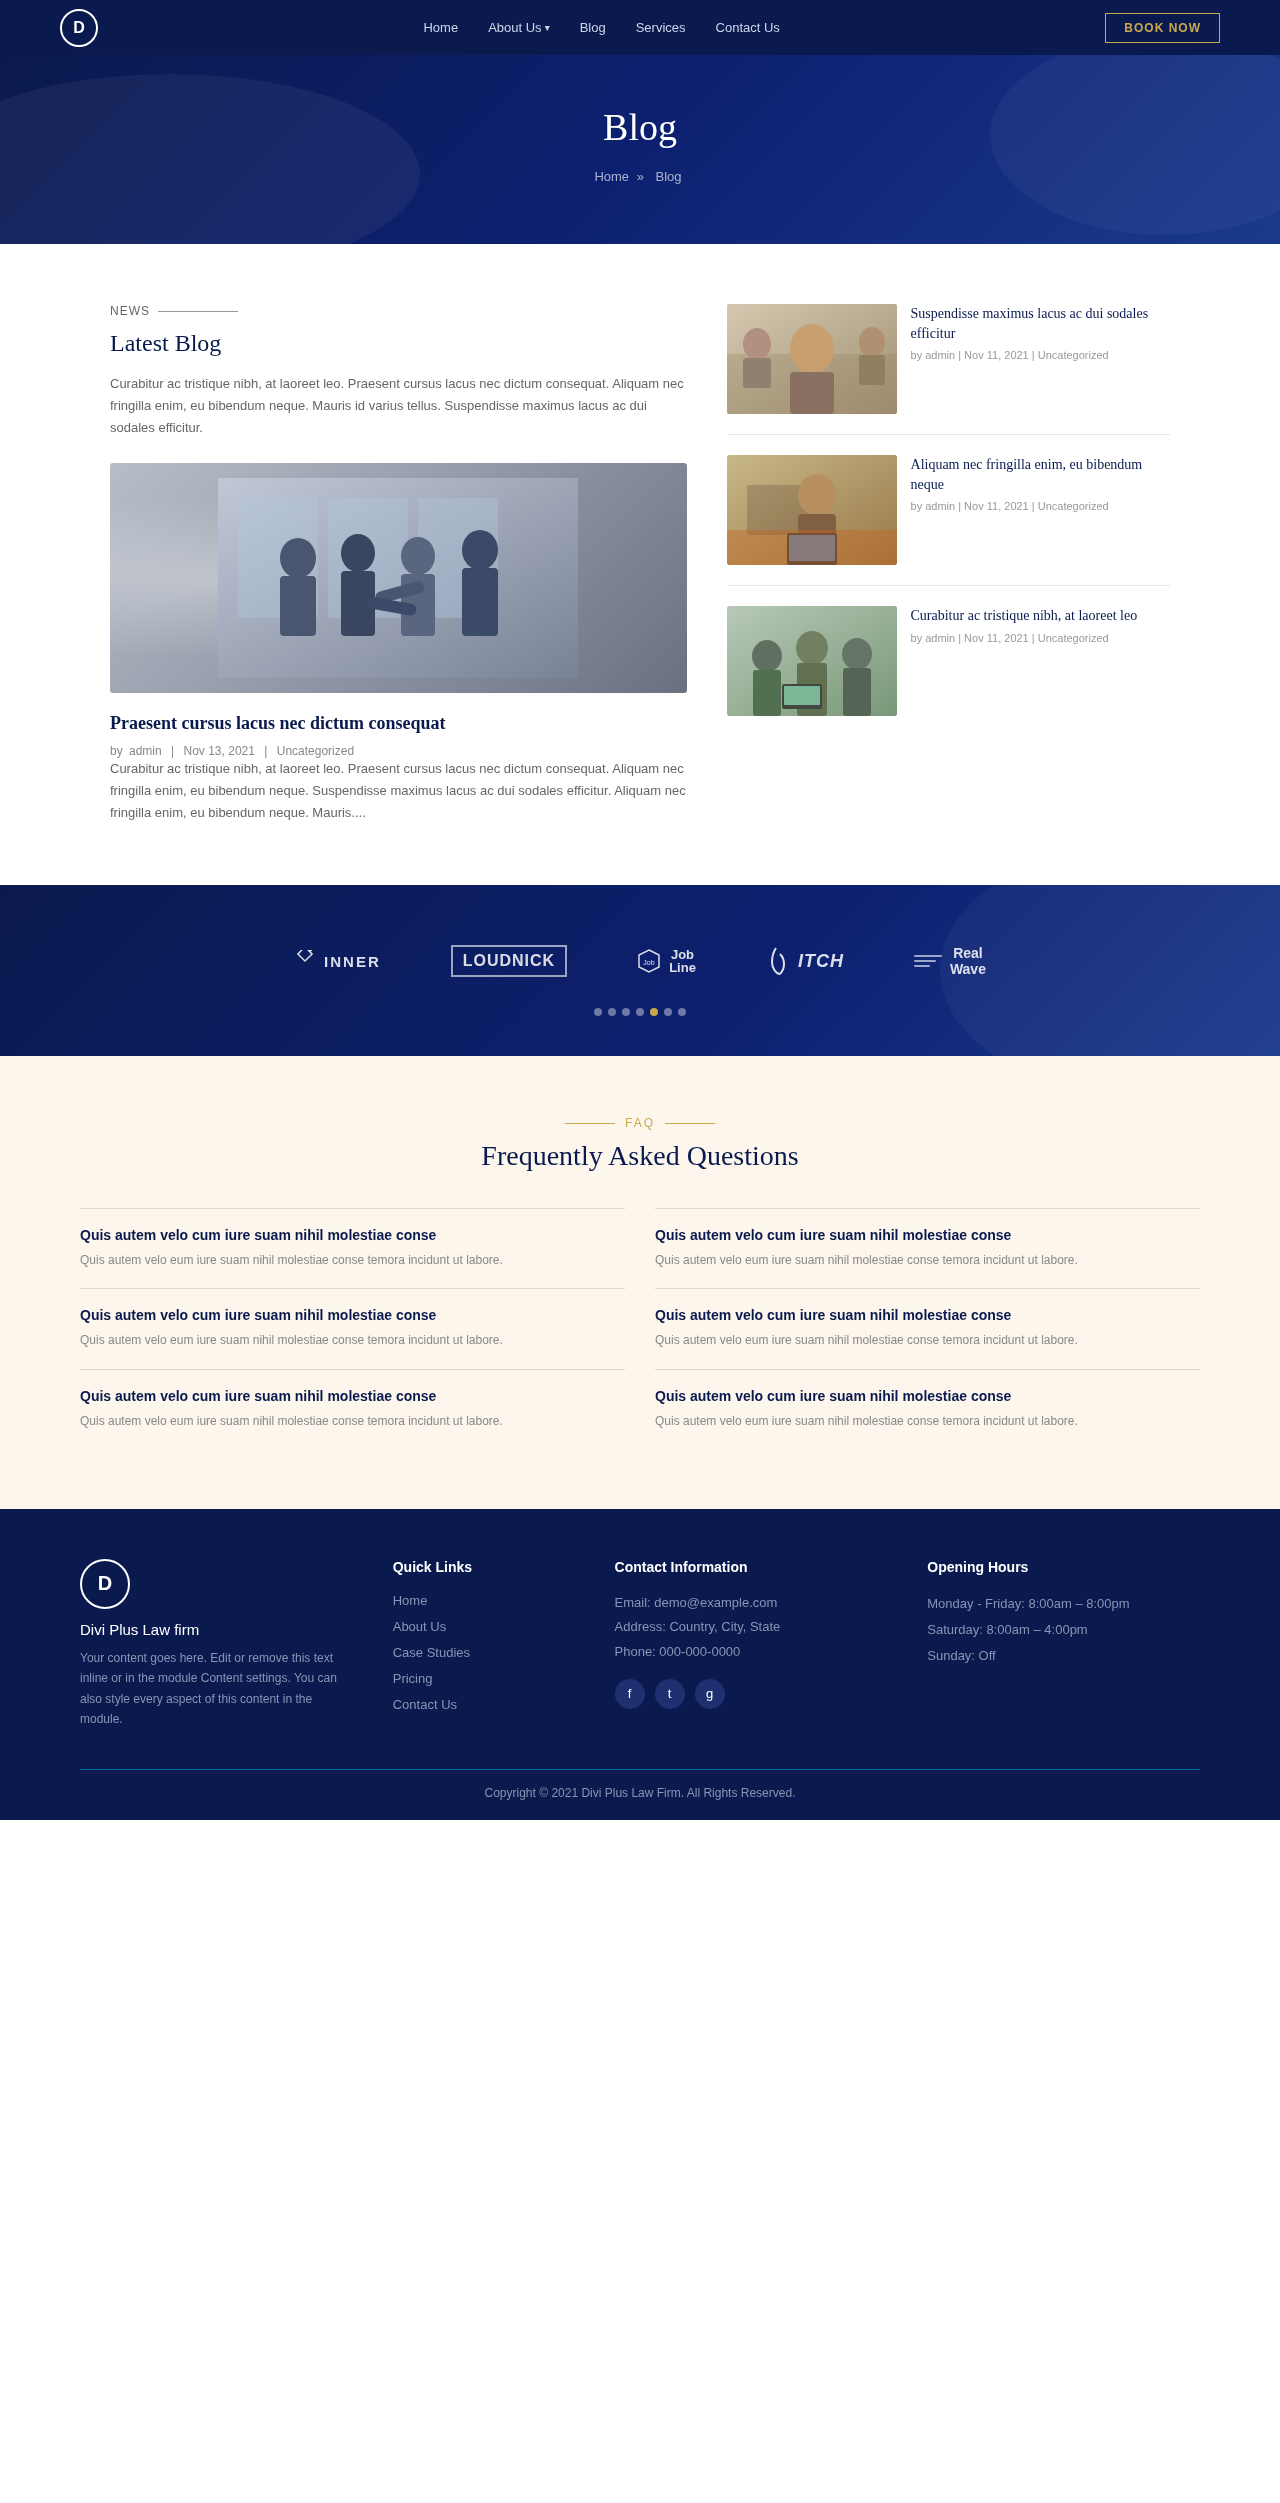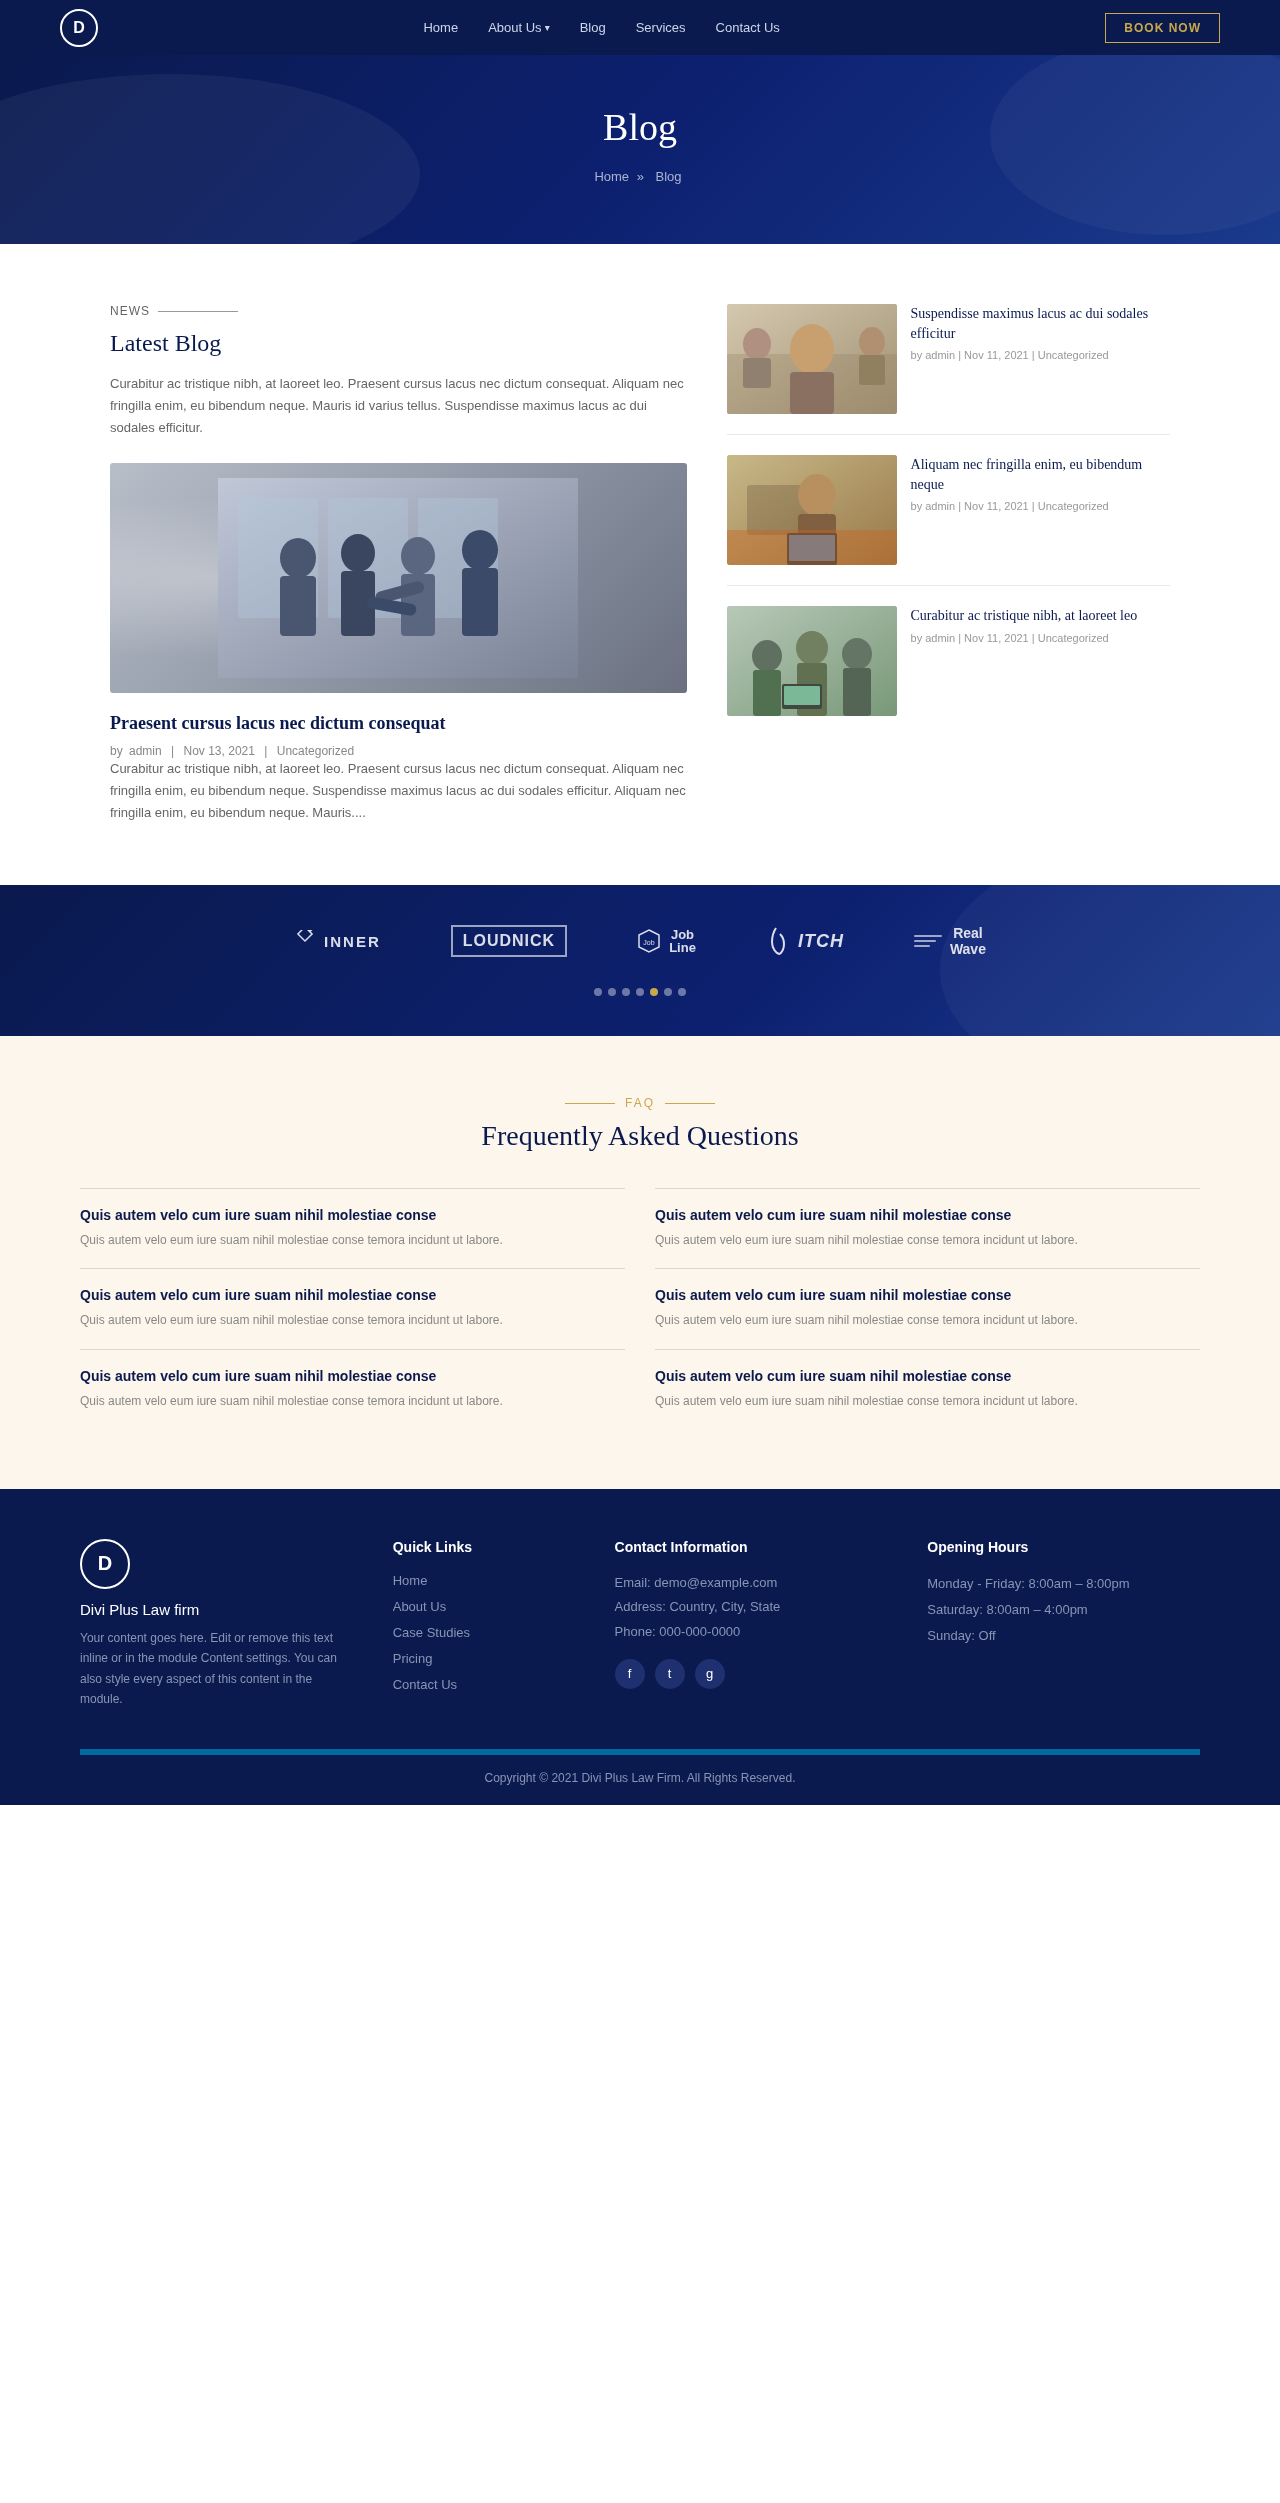--- a/index.html
+++ b/index.html
@@ -196,21 +196,21 @@
     }
     .sidebar-meta {
       font-size: 11px;
       color: #999;
       font-family: sans-serif;
     }
 
     
     .brands-section {
       background: linear-gradient(135deg, #0a1a4e 0%, #0d2070 60%, #1a3a8c 100%);
-      padding: 40px 20px 40px;
+      padding: 60px 20px 40px;
       text-align: center;
       position: relative;
       overflow: hidden;
     }
     .brands-section::before {
       content: '';
       position: absolute;
       top: -40px; right: -60px;
       width: 400px; height: 250px;
       background: rgba(255,255,255,0.04);
@@ -375,21 +375,21 @@
       cursor: pointer;
       font-family: sans-serif;
     }
     .footer-hours {
       font-size: 13px;
       color: #8894b4;
       font-family: sans-serif;
       line-height: 2;
     }
     .footer-bottom {
-      border-top: 6px solid #0369a1;
+      border-top: 1px solid #0369a1;
       padding-top: 16px;
       text-align: center;
       font-size: 12px;
       color: #8894b4;
       font-family: sans-serif;
     }
 
     
     .wave-lines {
       display: flex; flex-direction: column; gap: 3px;

